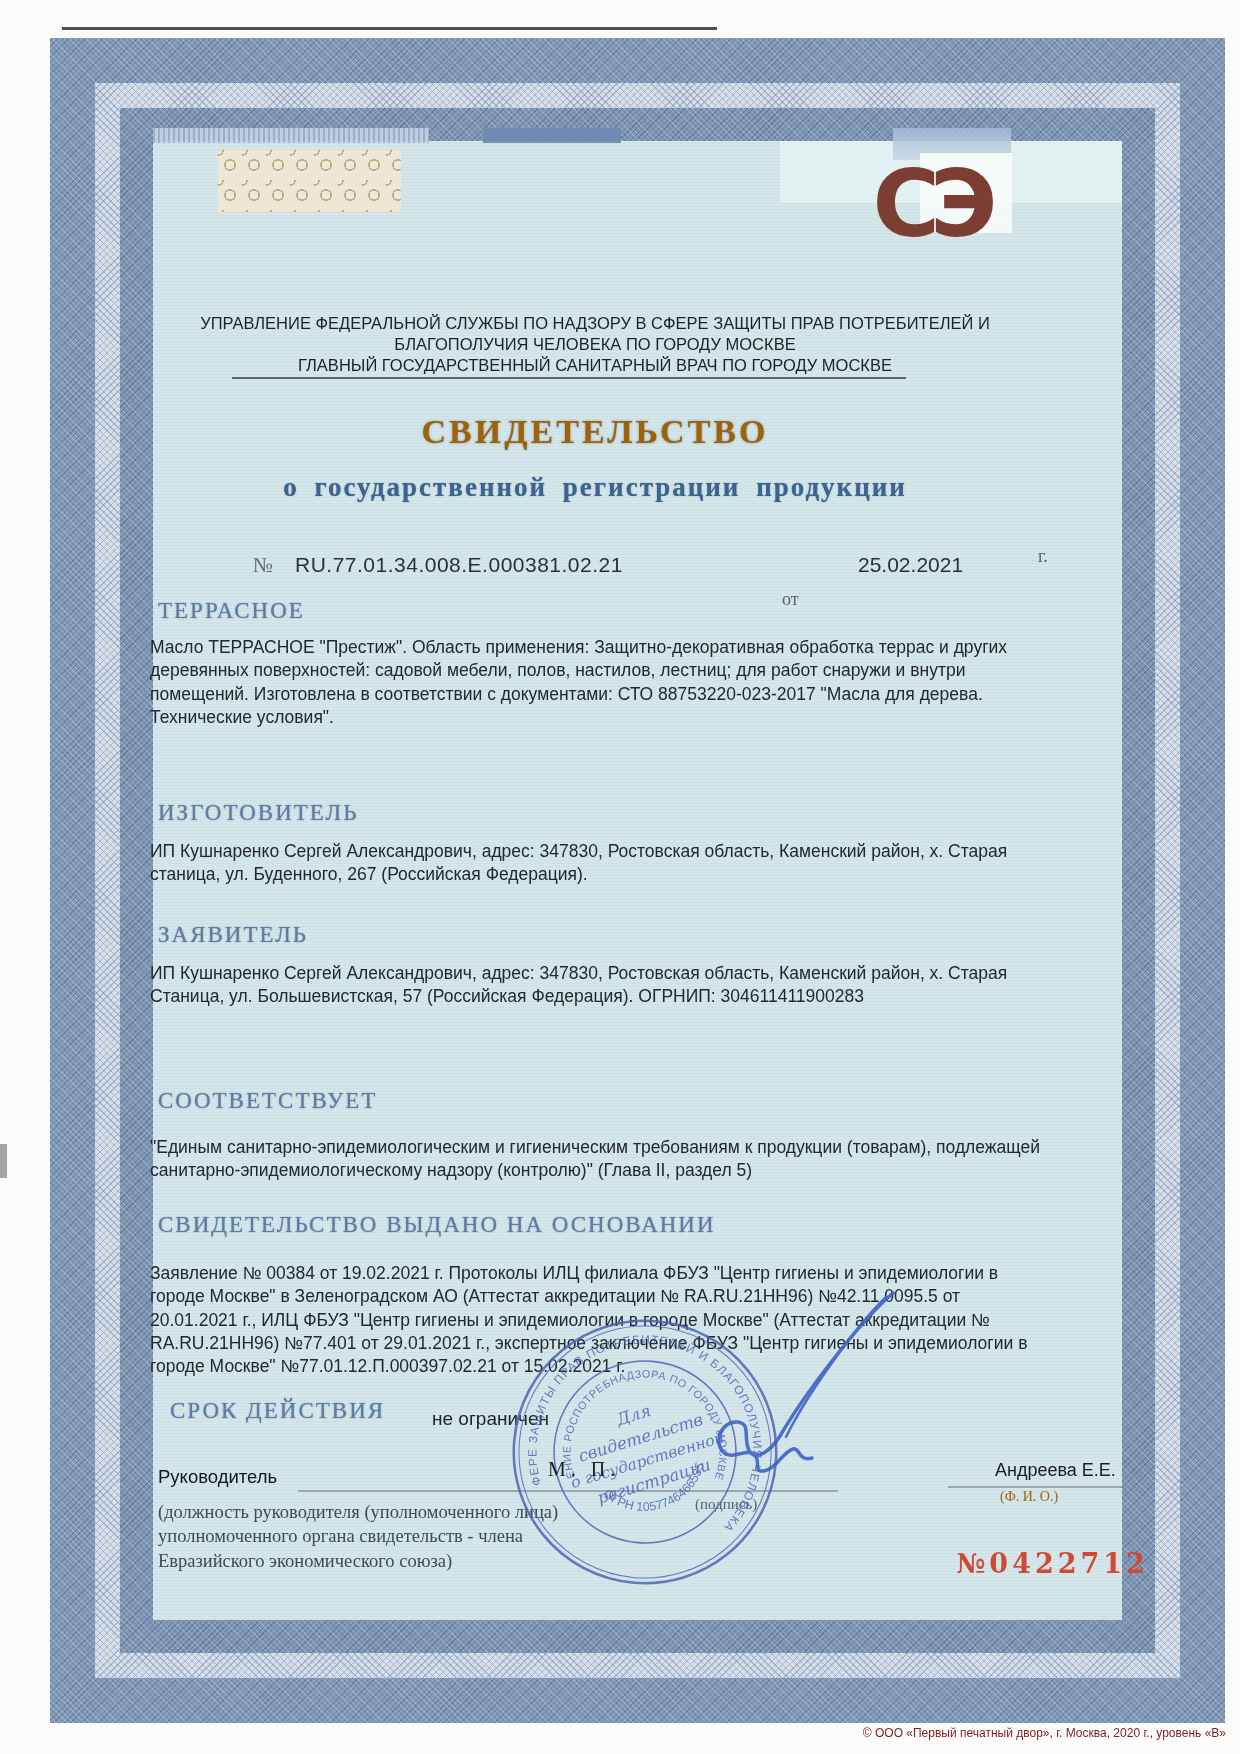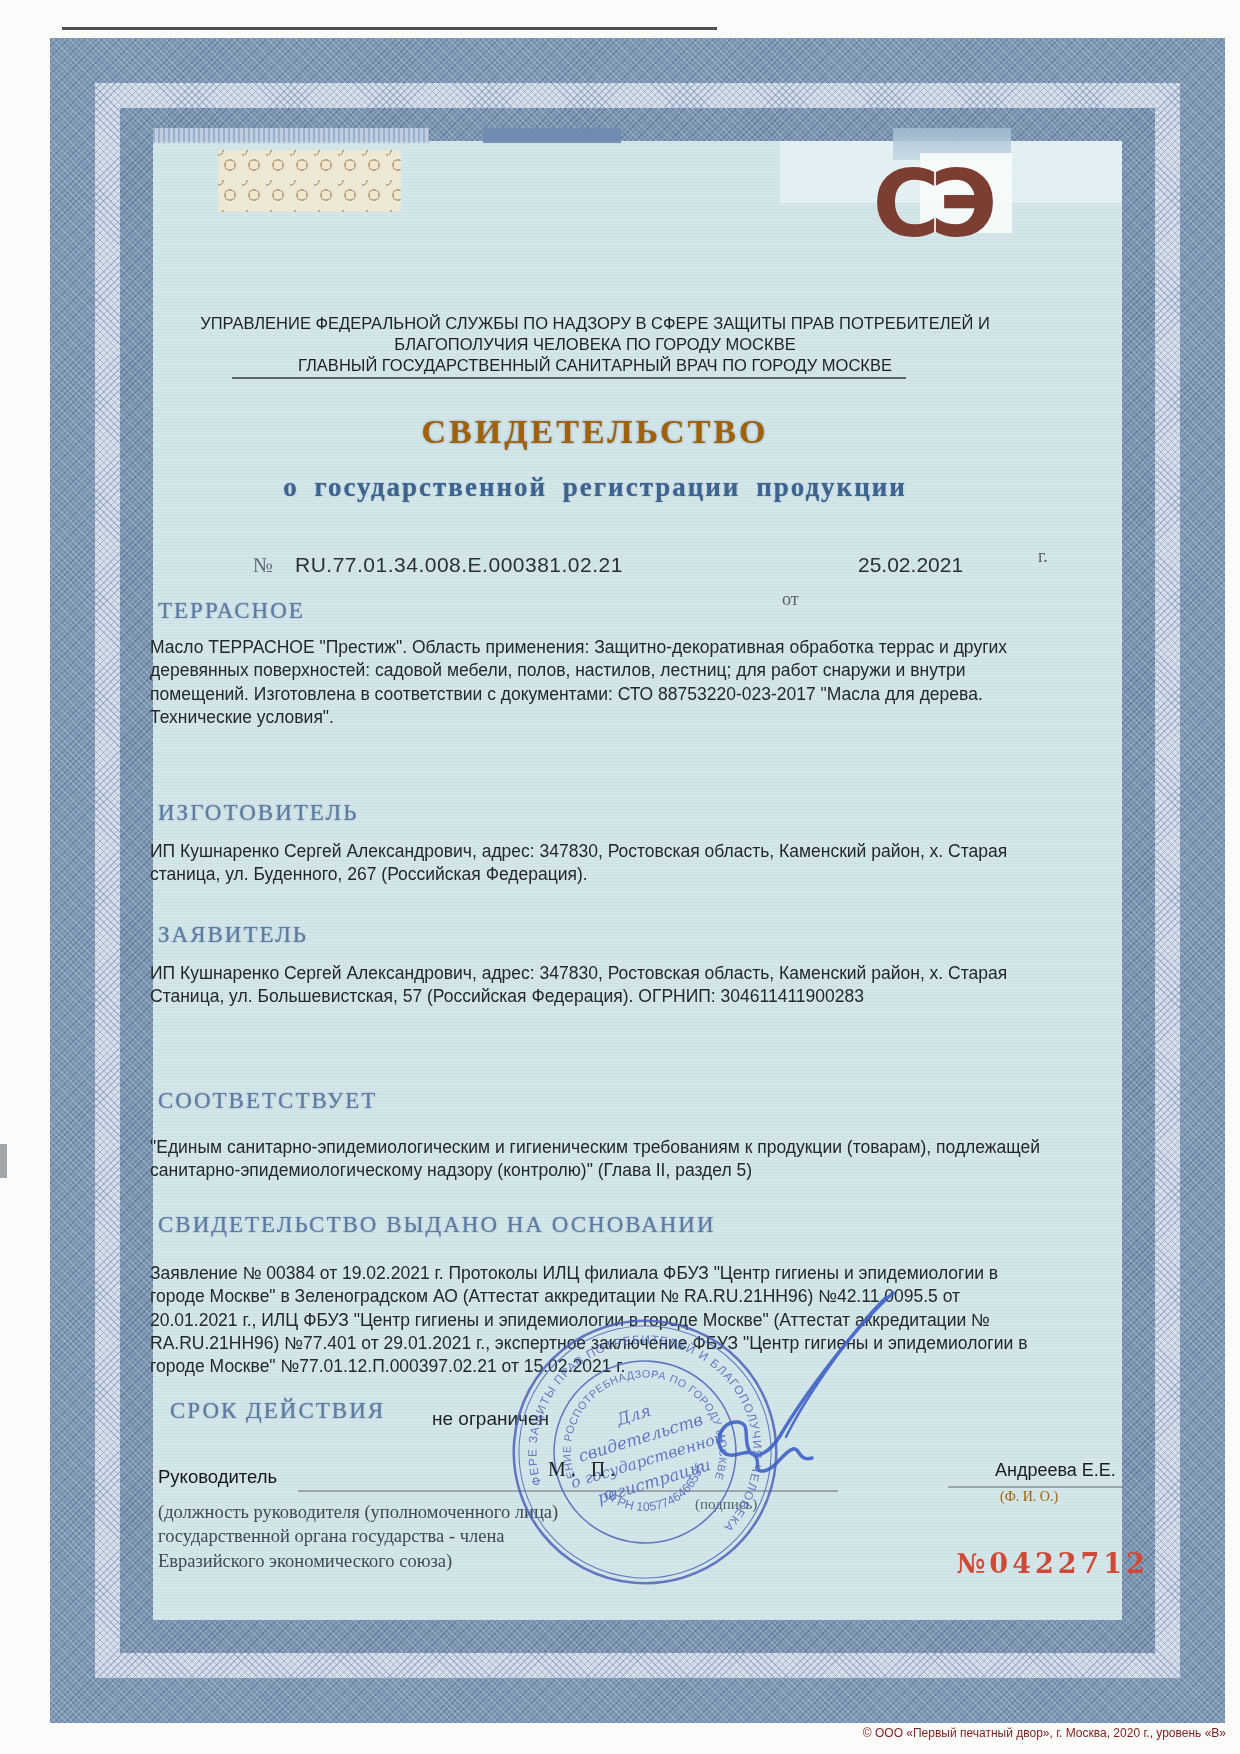--- a/index.html
+++ b/index.html
@@ -164,21 +164,21 @@
 
   <div class="abs sec-h h-validity z3">СРОК ДЕЙСТВИЯ</div>
   <div class="abs v-validity z3">не ограничен</div>
 
   <div class="abs role-label z3">Руководитель</div>
   <div class="abs sign-rule z3"></div>
   <div class="abs sign-caption z3">(подпись)</div>
   <div class="abs name-rule z3"></div>
   <div class="abs signer-name z3">Андреева Е.Е.</div>
   <div class="abs name-caption z3">(Ф. И. О.)</div>
-  <div class="abs role-note z3">(должность руководителя (уполномоченного лица) государственной органа государства - члена Евразийского экономического союза)</div>
+  <div class="abs role-note z3">(должность руководителя (уполномоченного лица) уполномоченного органа свидетельств - члена Евразийского экономического союза)</div>
   <div class="abs mp-label">М. П.</div>
 
   <div class="abs stamp-wrap">
     <svg width="310" height="310" viewBox="0 0 300 300">
       <defs>
         <path id="stamp-arc-outer" d="M 45,150 A 105,105 0 1 1 255,150 A 105,105 0 1 1 45,150"></path>
         <path id="stamp-arc-inner" d="M 78,150 A 72,72 0 1 1 222,150 A 72,72 0 1 1 78,150"></path>
         <path id="stamp-arc-bottom" d="M 97,175 A 60,60 0 0 0 203,175"></path>
       </defs>
       <g fill="none" stroke="#4a5fb8">

